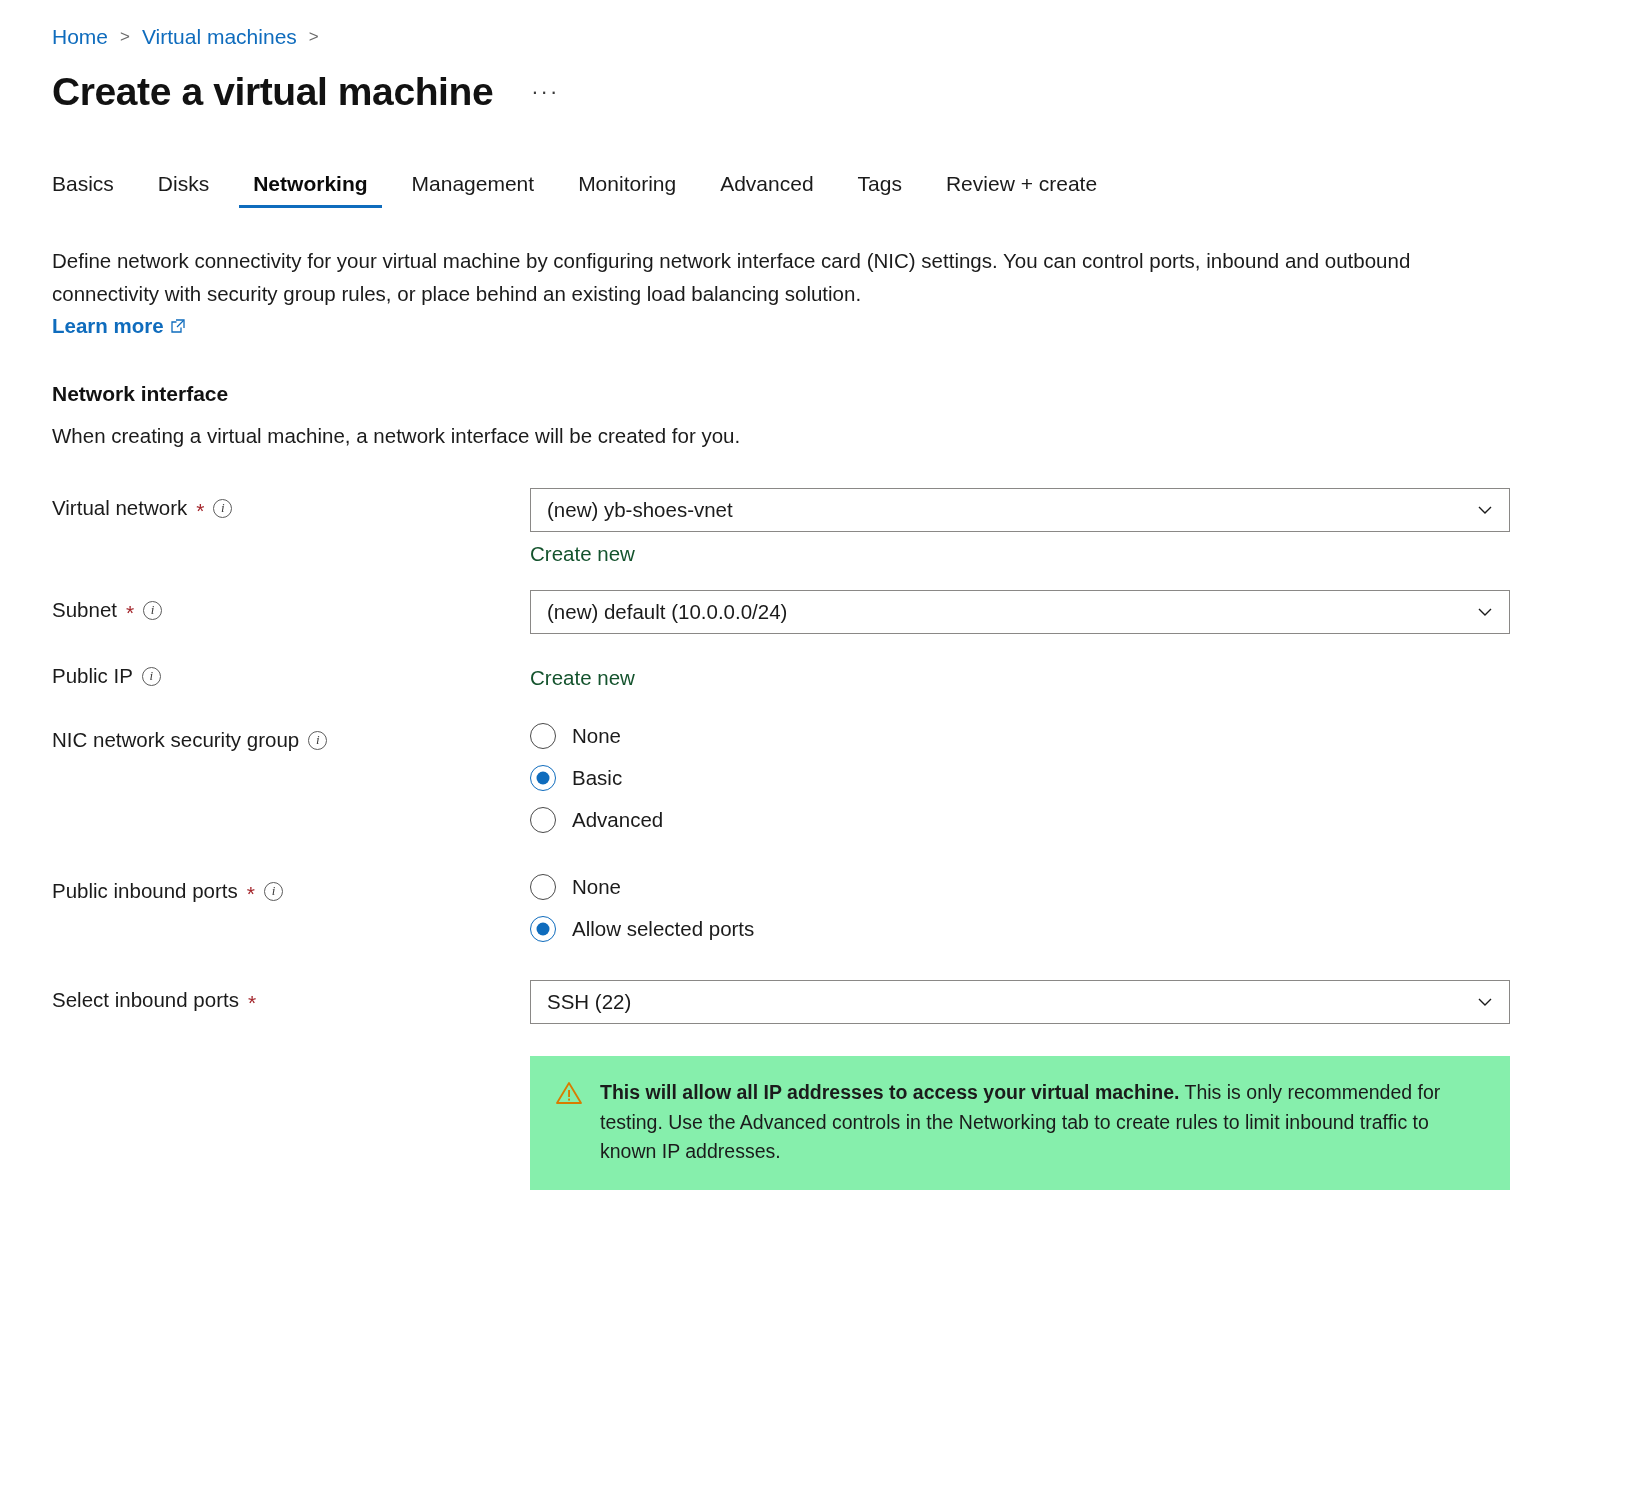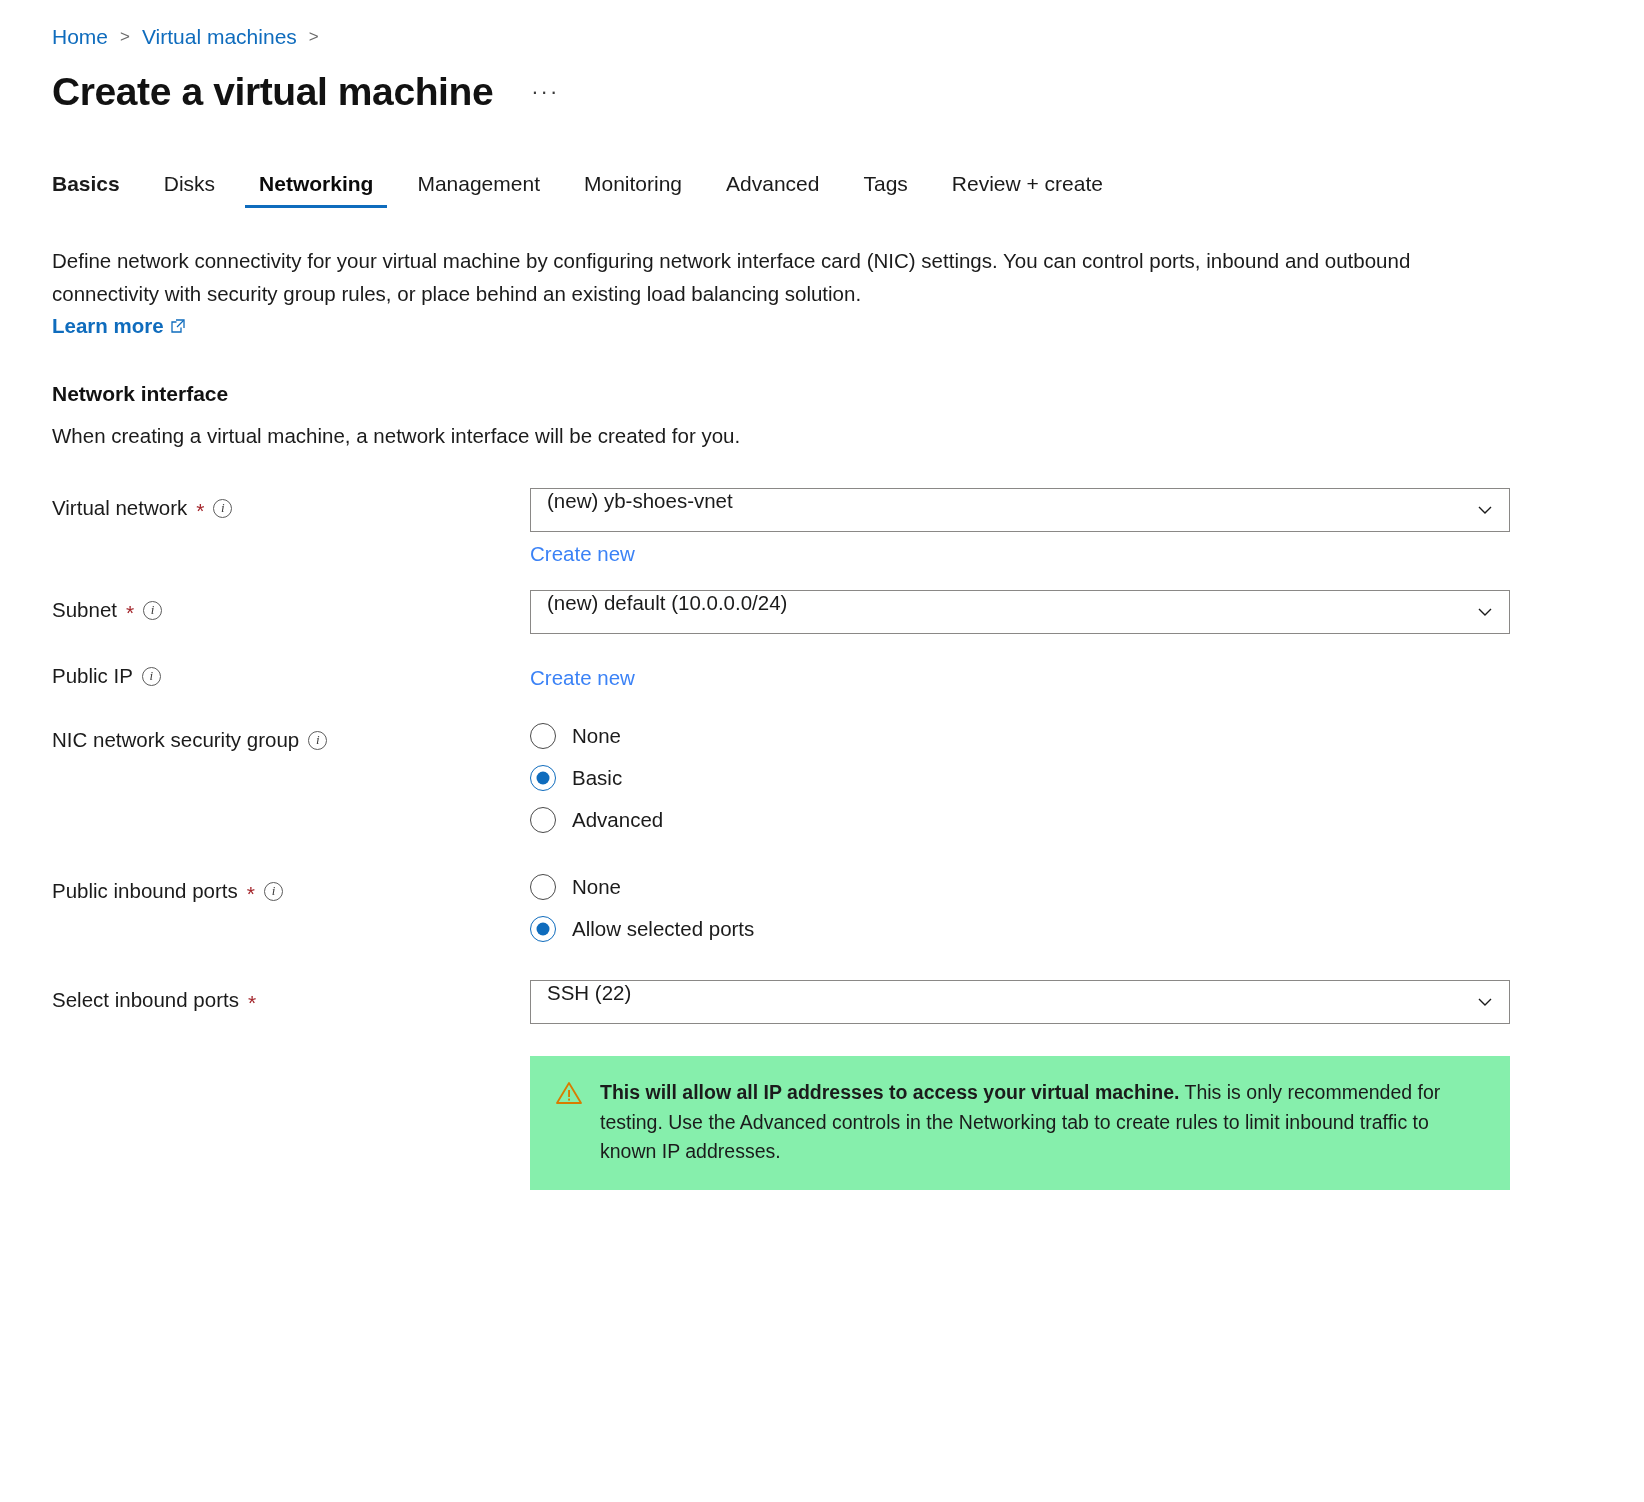--- a/index.html
+++ b/index.html
@@ -66,21 +66,21 @@
     margin-bottom: 28px;
   }
   .tab {
     font-size: 21px;
     color: #1b1b1b;
     padding: 4px 22px 12px 22px;
     cursor: pointer;
     white-space: nowrap;
     position: relative;
   }
-  .tab:first-child { padding-left: 0; font-weight: bold; }
+  .tab:first-child { padding-left: 0; }
   .tab.active {
     font-weight: bold;
     color: #0b0b0b;
   }
   .tab.active:after {
     content: "";
     position: absolute;
     left: 8px;
     right: 8px;
     bottom: 0;
@@ -161,39 +161,39 @@
     flex: 1 1 auto;
     max-width: 980px;
   }
   .select {
     position: relative;
     width: 980px;
     height: 44px;
     border: 1px solid #8a8886;
     background: #fff;
     display: flex;
-    align-items: flex-start;
+    align-items: center;
     padding: 0 44px 0 16px;
     font-size: 20.5px;
     color: #1b1b1b;
     cursor: pointer;
   }
   .chev {
     position: absolute;
     right: 14px;
     top: 50%;
     transform: translateY(-50%);
     width: 20px;
     height: 20px;
   }
   .create-new {
     display: inline-block;
     margin-top: 10px;
     font-size: 20.5px;
-    color: #3b82f6;
+    color: #14532d;
     text-decoration: none;
     cursor: pointer;
   }
   
   .radio-group { display: flex; flex-direction: column; gap: 16px; padding-top: 3px; }
   .radio-item {
     display: flex;
     align-items: center;
     gap: 16px;
     cursor: pointer;

